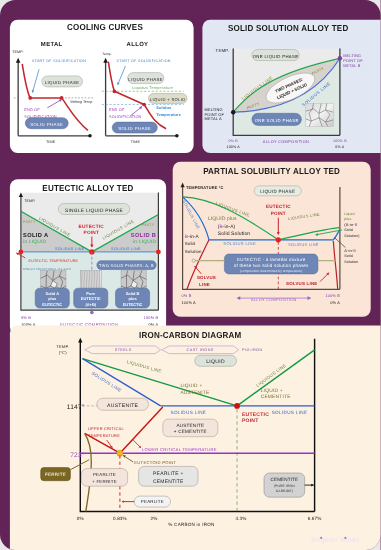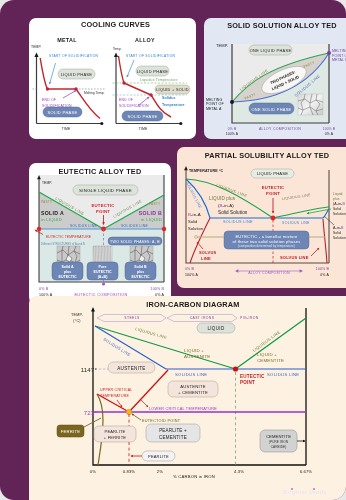--- a/index.html
+++ b/index.html
@@ -2,21 +2,21 @@
 <html><head>
 <meta charset="utf-8">
 <style>
 html,body{margin:0;padding:0;}
 body{width:346px;height:500px;overflow:hidden;background:#e8e8e8;font-family:"Liberation Sans",sans-serif;}
 #page{position:absolute;left:0;top:0;width:346px;height:500px;background:#622357;border-radius:14px;overflow:hidden;}
 .hdr{position:absolute;left:0;top:0;width:346px;height:18px;}
 .hdr-left{position:absolute;left:30px;top:3.4px;font-size:5.6px;color:#e6d5e3;letter-spacing:.05px;transform:scaleX(.85);transform-origin:0 0;}
 .hdr-mid{position:absolute;left:113px;top:2.2px;font-size:8px;color:#fff;letter-spacing:.5px;font-weight:normal;transform:scaleX(.83);transform-origin:0 0;}
 .hdr-right{position:absolute;left:280px;top:4.6px;font-size:6.2px;color:#f0e3ef;letter-spacing:.3px;font-weight:bold;transform:scaleX(.92);transform-origin:0 0;}
-.panel{position:absolute;border-radius:7px;overflow:hidden;margin-left:20px;}
+.panel{position:absolute;border-radius:7px;overflow:hidden;}
 #p-cool{left:9px;top:18px;width:167px;height:121px;background:#ffffff;}
 #p-sss{left:184px;top:18px;width:175px;height:121px;background:#e1e8f4;}
 #p-eut{left:9px;top:163px;width:142px;height:141px;background:#ffffff;}
 #p-par{left:157px;top:147px;width:180px;height:141px;background:#fae5d7;}
 #p-fe{left:9px;top:296px;width:328px;height:224px;background:#fdf2e2;padding-left:35px;}
 .ftr{position:absolute;left:283px;top:487.5px;font-size:6.2px;color:#f0e3ef;font-weight:bold;letter-spacing:.3px;transform:scaleX(.92);transform-origin:0 0;}
 .dot{position:absolute;width:2px;height:2px;border-radius:50%;background:#c06ed0;}
 svg{position:absolute;left:0;top:0;overflow:visible;}
 text{font-family:"Liberation Sans",sans-serif;}
 .ptitle{font-size:8px;font-weight:bold;letter-spacing:.2px;fill:#1a1a1a;}

